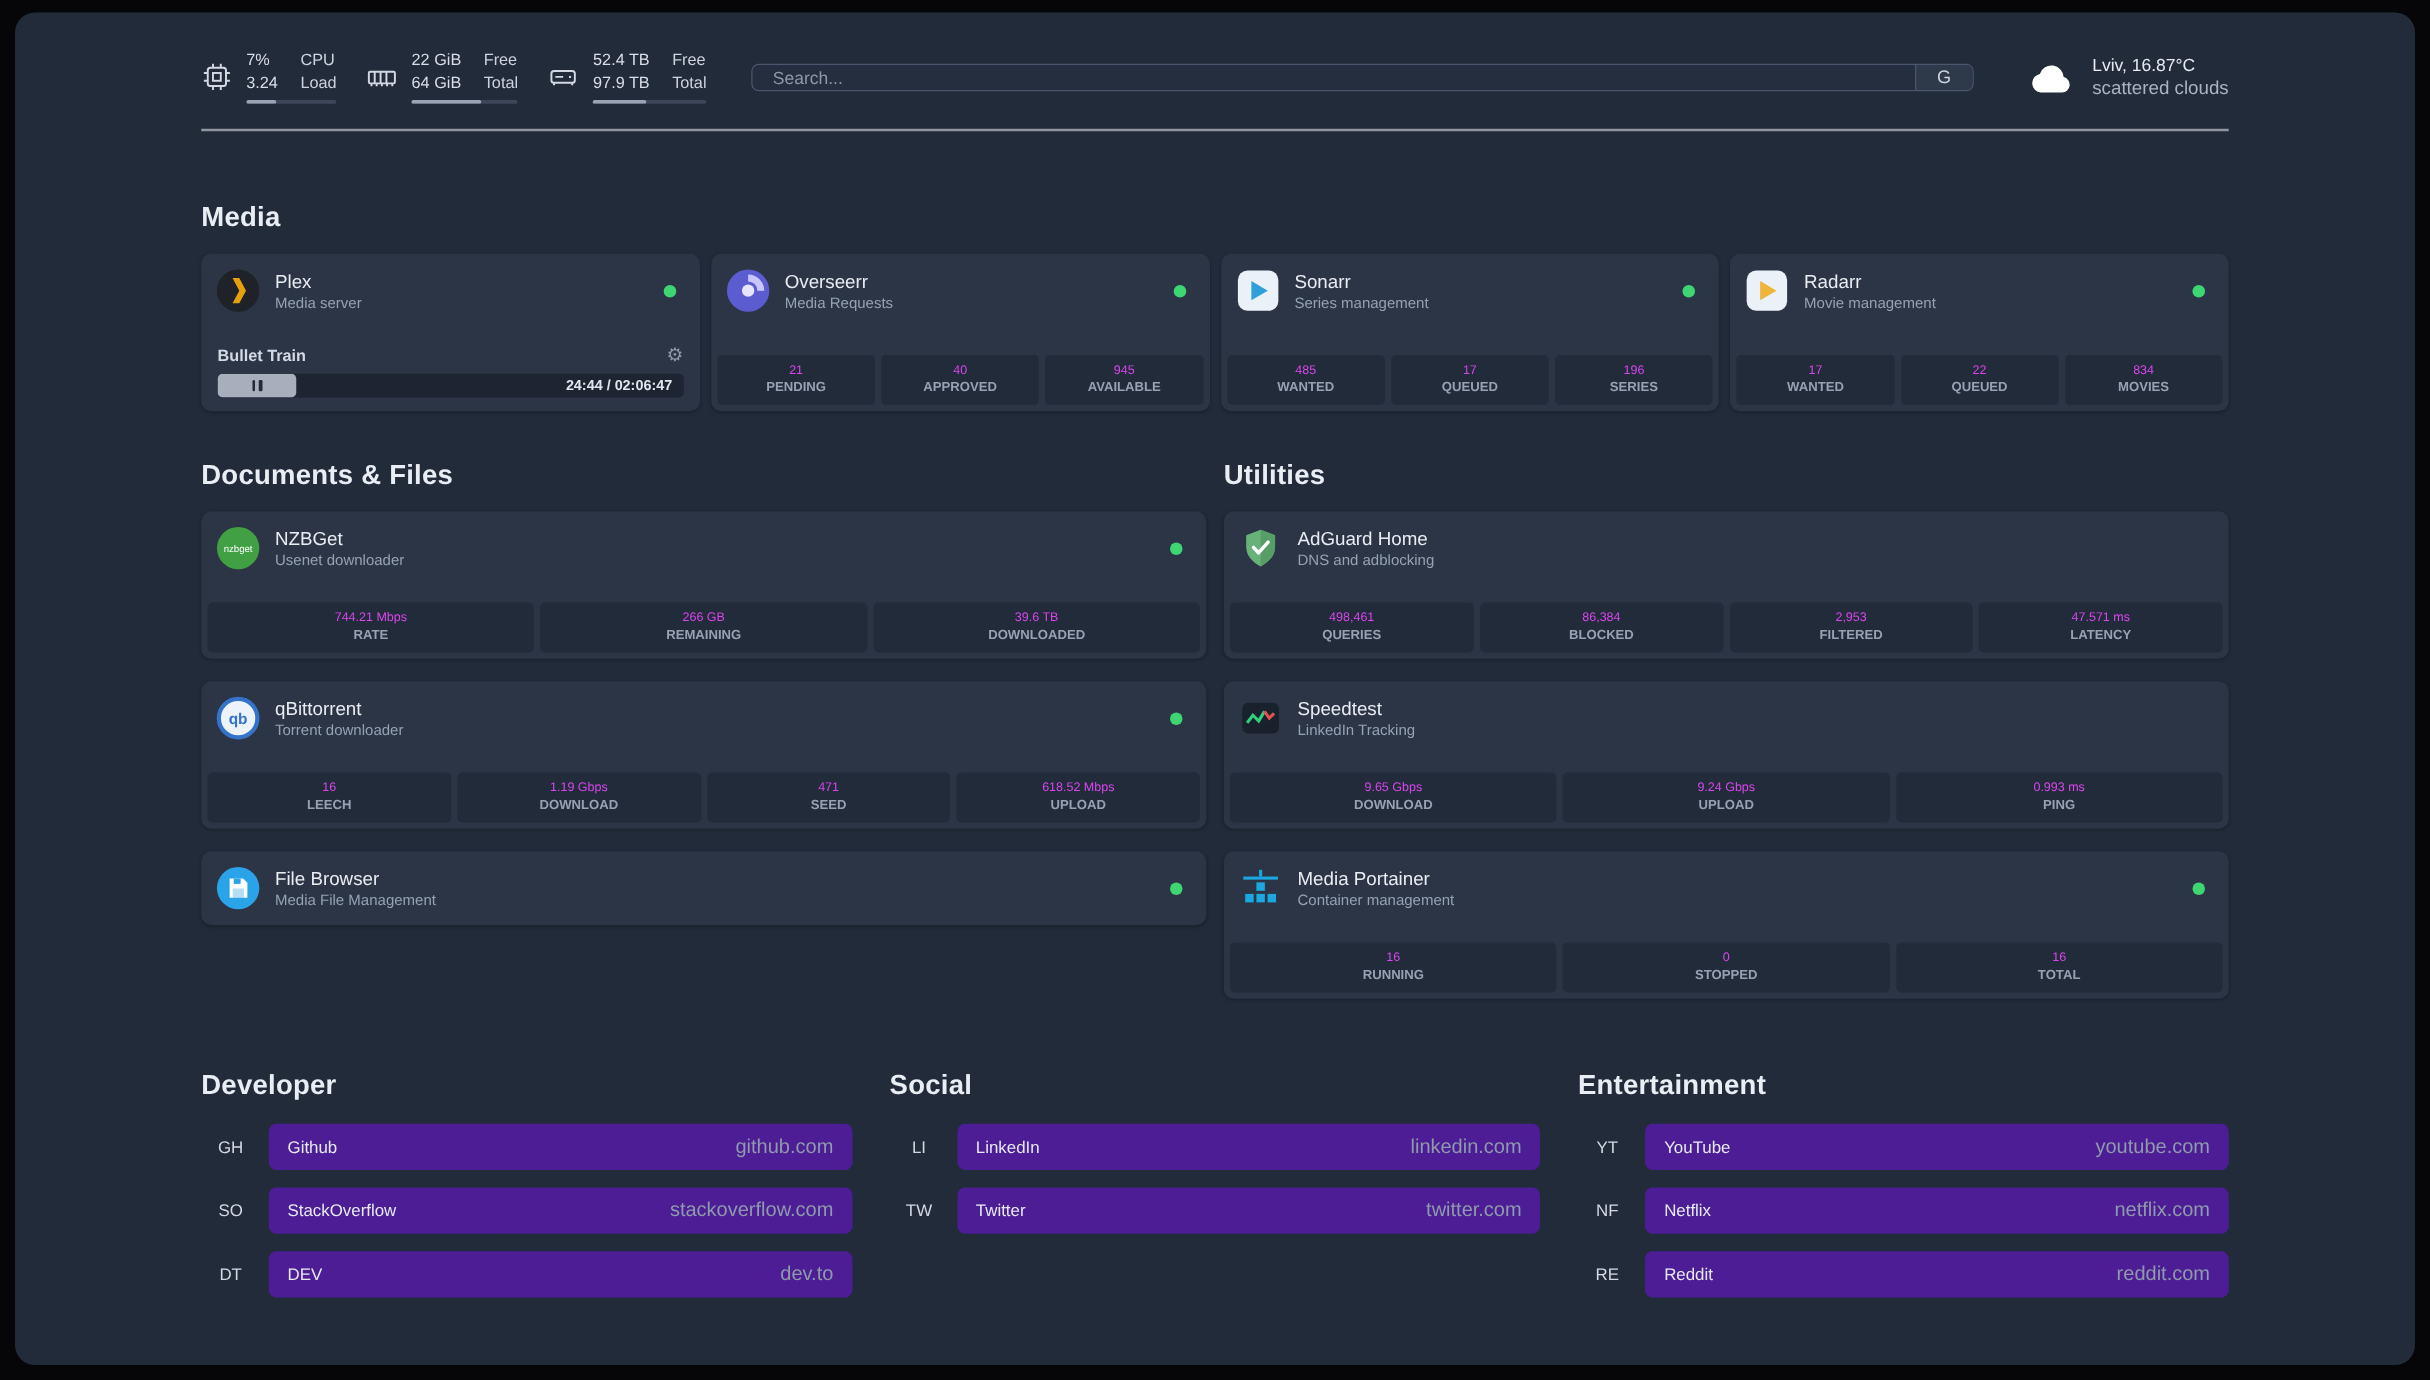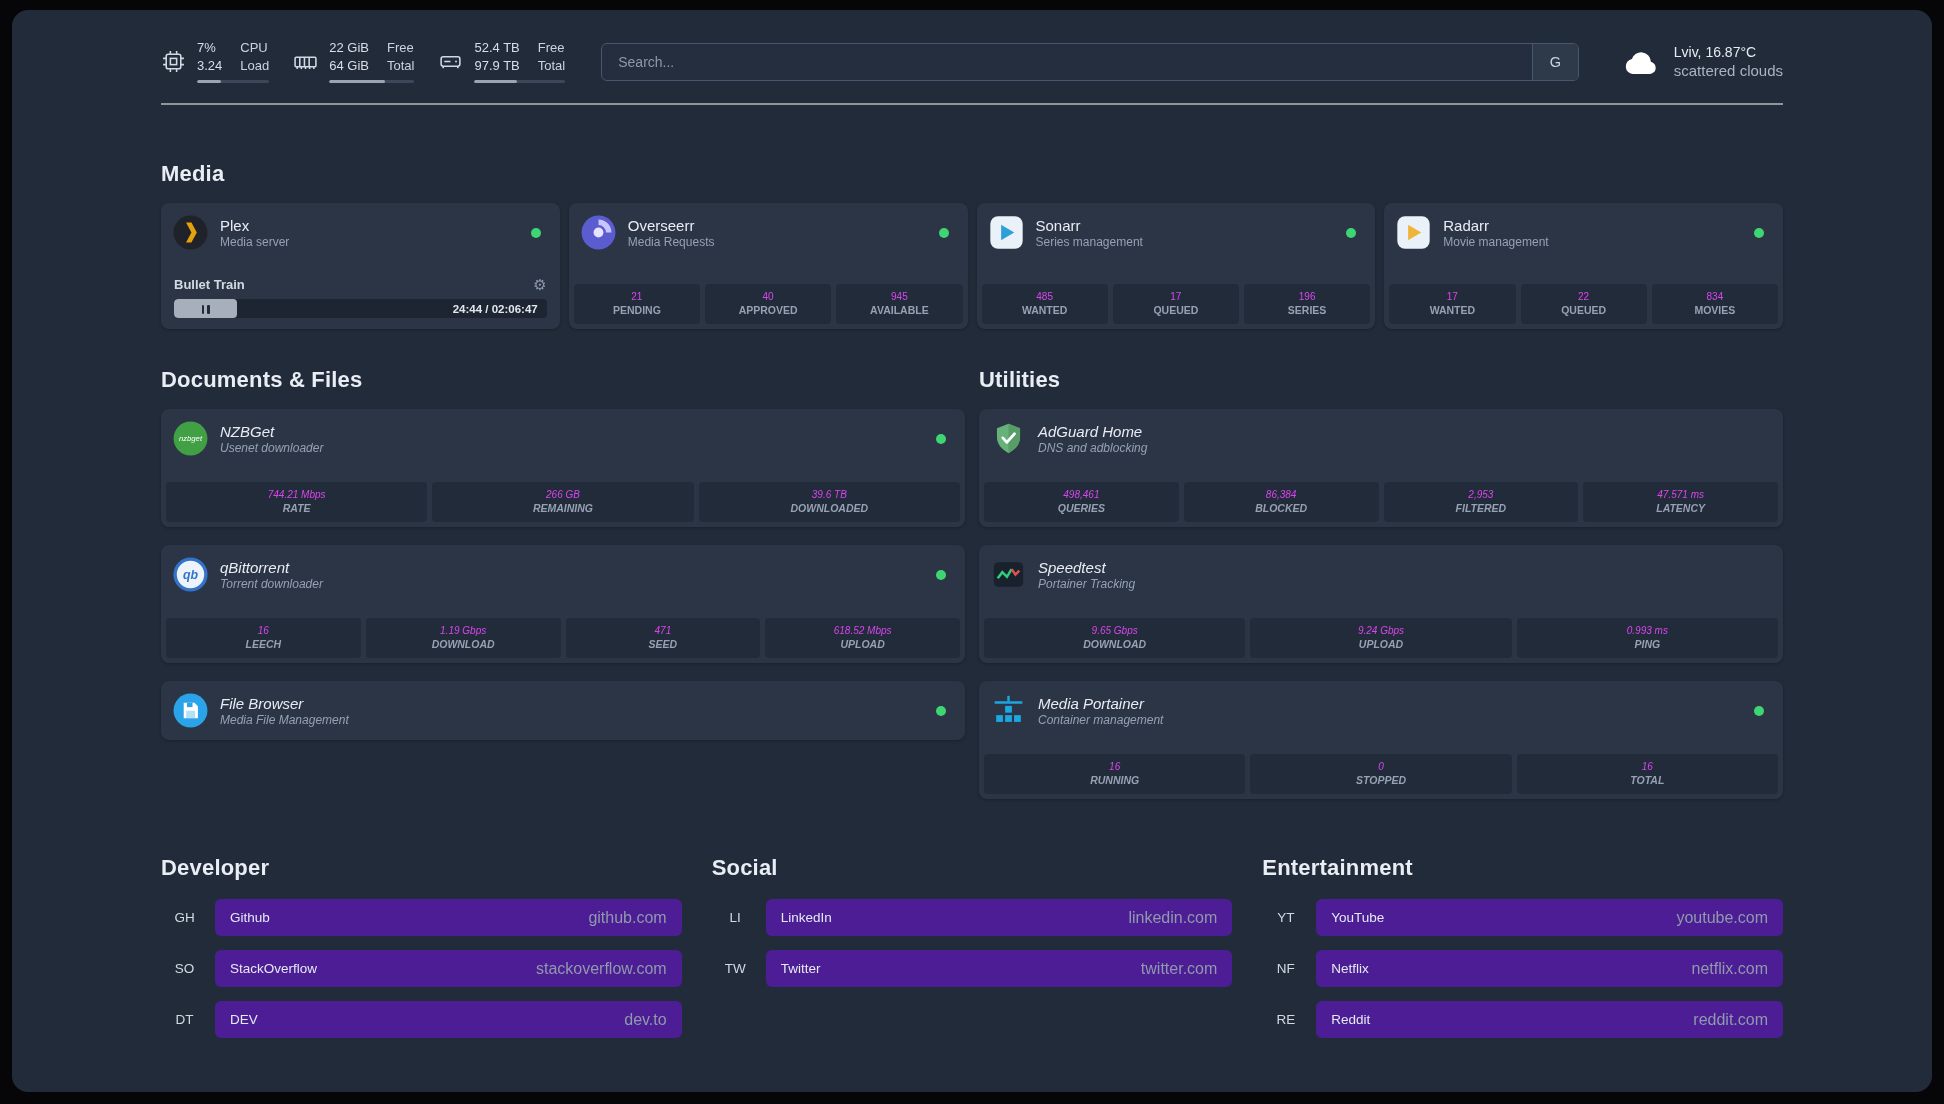--- a/index.html
+++ b/index.html
@@ -19,21 +19,21 @@
   .topbar { display:flex; align-items:center; }
   .resources { display:flex; gap:24px; align-items:center; }
   .res { display:flex; gap:11px; align-items:center; }
   .res-icon { width:25px; height:25px; color:#d2d9e3; flex:none; }
   .res-grid { display:grid; grid-template-columns:auto auto; column-gap:18px; row-gap:1px;
               font-size:13px; color:#d8dee8; line-height:1.3; }
   .res-lab { color:#ccd3de; }
   .res-bar { grid-column:1/-1; height:3.5px; background:#3c4759; border-radius:2px; margin-top:4px; overflow:hidden; }
   .res-fill { height:100%; background:#9aa4b4; border-radius:2px; }
 
-  .search-box { flex:1; display:flex; height:38px; margin:0 42px 0 36px;
+  .search-box { flex:1; display:flex; height:22px; margin:0 42px 0 36px;
                 border:1px solid #49566d; border-radius:6px; background:#242e3e;
                 overflow:hidden; align-items:stretch; }
   .search-input { flex:1; background:transparent; border:none; outline:none;
                   color:#dde3ec; font-size:14px; padding:0 16px; font-family:inherit; }
   .search-input::placeholder { color:#8d98aa; }
   .search-g { width:46px; display:flex; align-items:center; justify-content:center;
               background:#2e3949; border-left:1px solid #49566d; color:#ccd3de;
               font-size:14.5px; cursor:pointer; }
 
   .weather { display:flex; align-items:center; gap:13px; }
@@ -71,21 +71,21 @@
   .gear { color:#8c97a9; font-size:15px; line-height:1; }
   .progress { position:relative; height:19px; background:#1c2531; border-radius:4px;
               display:flex; align-items:center; justify-content:flex-end; overflow:hidden; }
   .progress-fill { position:absolute; left:0; top:0; bottom:0; background:#a7afbc;
                    border-radius:4px; display:flex; align-items:center; justify-content:center; min-width:34px; }
   .pause i { display:inline-block; width:2.5px; height:9px; background:#222b39; margin:0 1.5px; border-radius:1px; }
   .progress-time { position:relative; font-size:11.5px; color:#e2e7ef; padding-right:9px; z-index:1; }
 
   .two-col { display:grid; grid-template-columns:1fr 1fr; gap:0 14px; margin-top:38px; align-items:start; }
   .col-title { margin:0 0 16px; }
-  .col .card { margin-bottom:18px;font-style:italic; }
+  .col .card { margin-bottom:18px; }
   .col .card:last-child { margin-bottom:0; }
 
   
   .bm-grid { display:grid; grid-template-columns:1fr 1fr 1fr; gap:0 30px; margin-top:56px;
              align-items:start; padding-bottom:24px; }
   .bm-title { margin:0 0 18px; }
   .bm-row { display:flex; gap:7px; margin-bottom:14px; cursor:pointer; }
   .bm-abbr { width:47px; height:37px; background:#222b39; border-radius:6px; display:flex;
              align-items:center; justify-content:center; font-size:13.5px; color:#d2d9e3; flex:none; }
   .bm-bar { flex:1; height:37px; background:#4c1d95; border-radius:6px; display:flex;
@@ -407,21 +407,21 @@
 
         <div class="card card-tall">
           <div class="card-head">
             <svg class="app-icon" viewBox="0 0 24 24">
               <rect x="2.5" y="4" width="19" height="16" rx="3" fill="#19212c"></rect>
               <polyline points="5,14.5 8,10.5 11,13.5 14,8.5" stroke="#2fd07c" stroke-width="1.6" fill="none"></polyline>
               <polyline points="14,8.5 16.5,12 19,9.5" stroke="#e05252" stroke-width="1.6" fill="none"></polyline>
             </svg>
             <div class="card-titles">
               <div class="card-name">Speedtest</div>
-              <div class="card-desc">Portainer Tracking</div>
+              <div class="card-desc">LinkedIn Tracking</div>
             </div>
           </div>
           <div class="stats">
             <div class="stat">
               <div class="stat-value">9.65 Gbps</div>
               <div class="stat-label">DOWNLOAD</div>
             </div>
             <div class="stat">
               <div class="stat-value">9.24 Gbps</div>
               <div class="stat-label">UPLOAD</div>

